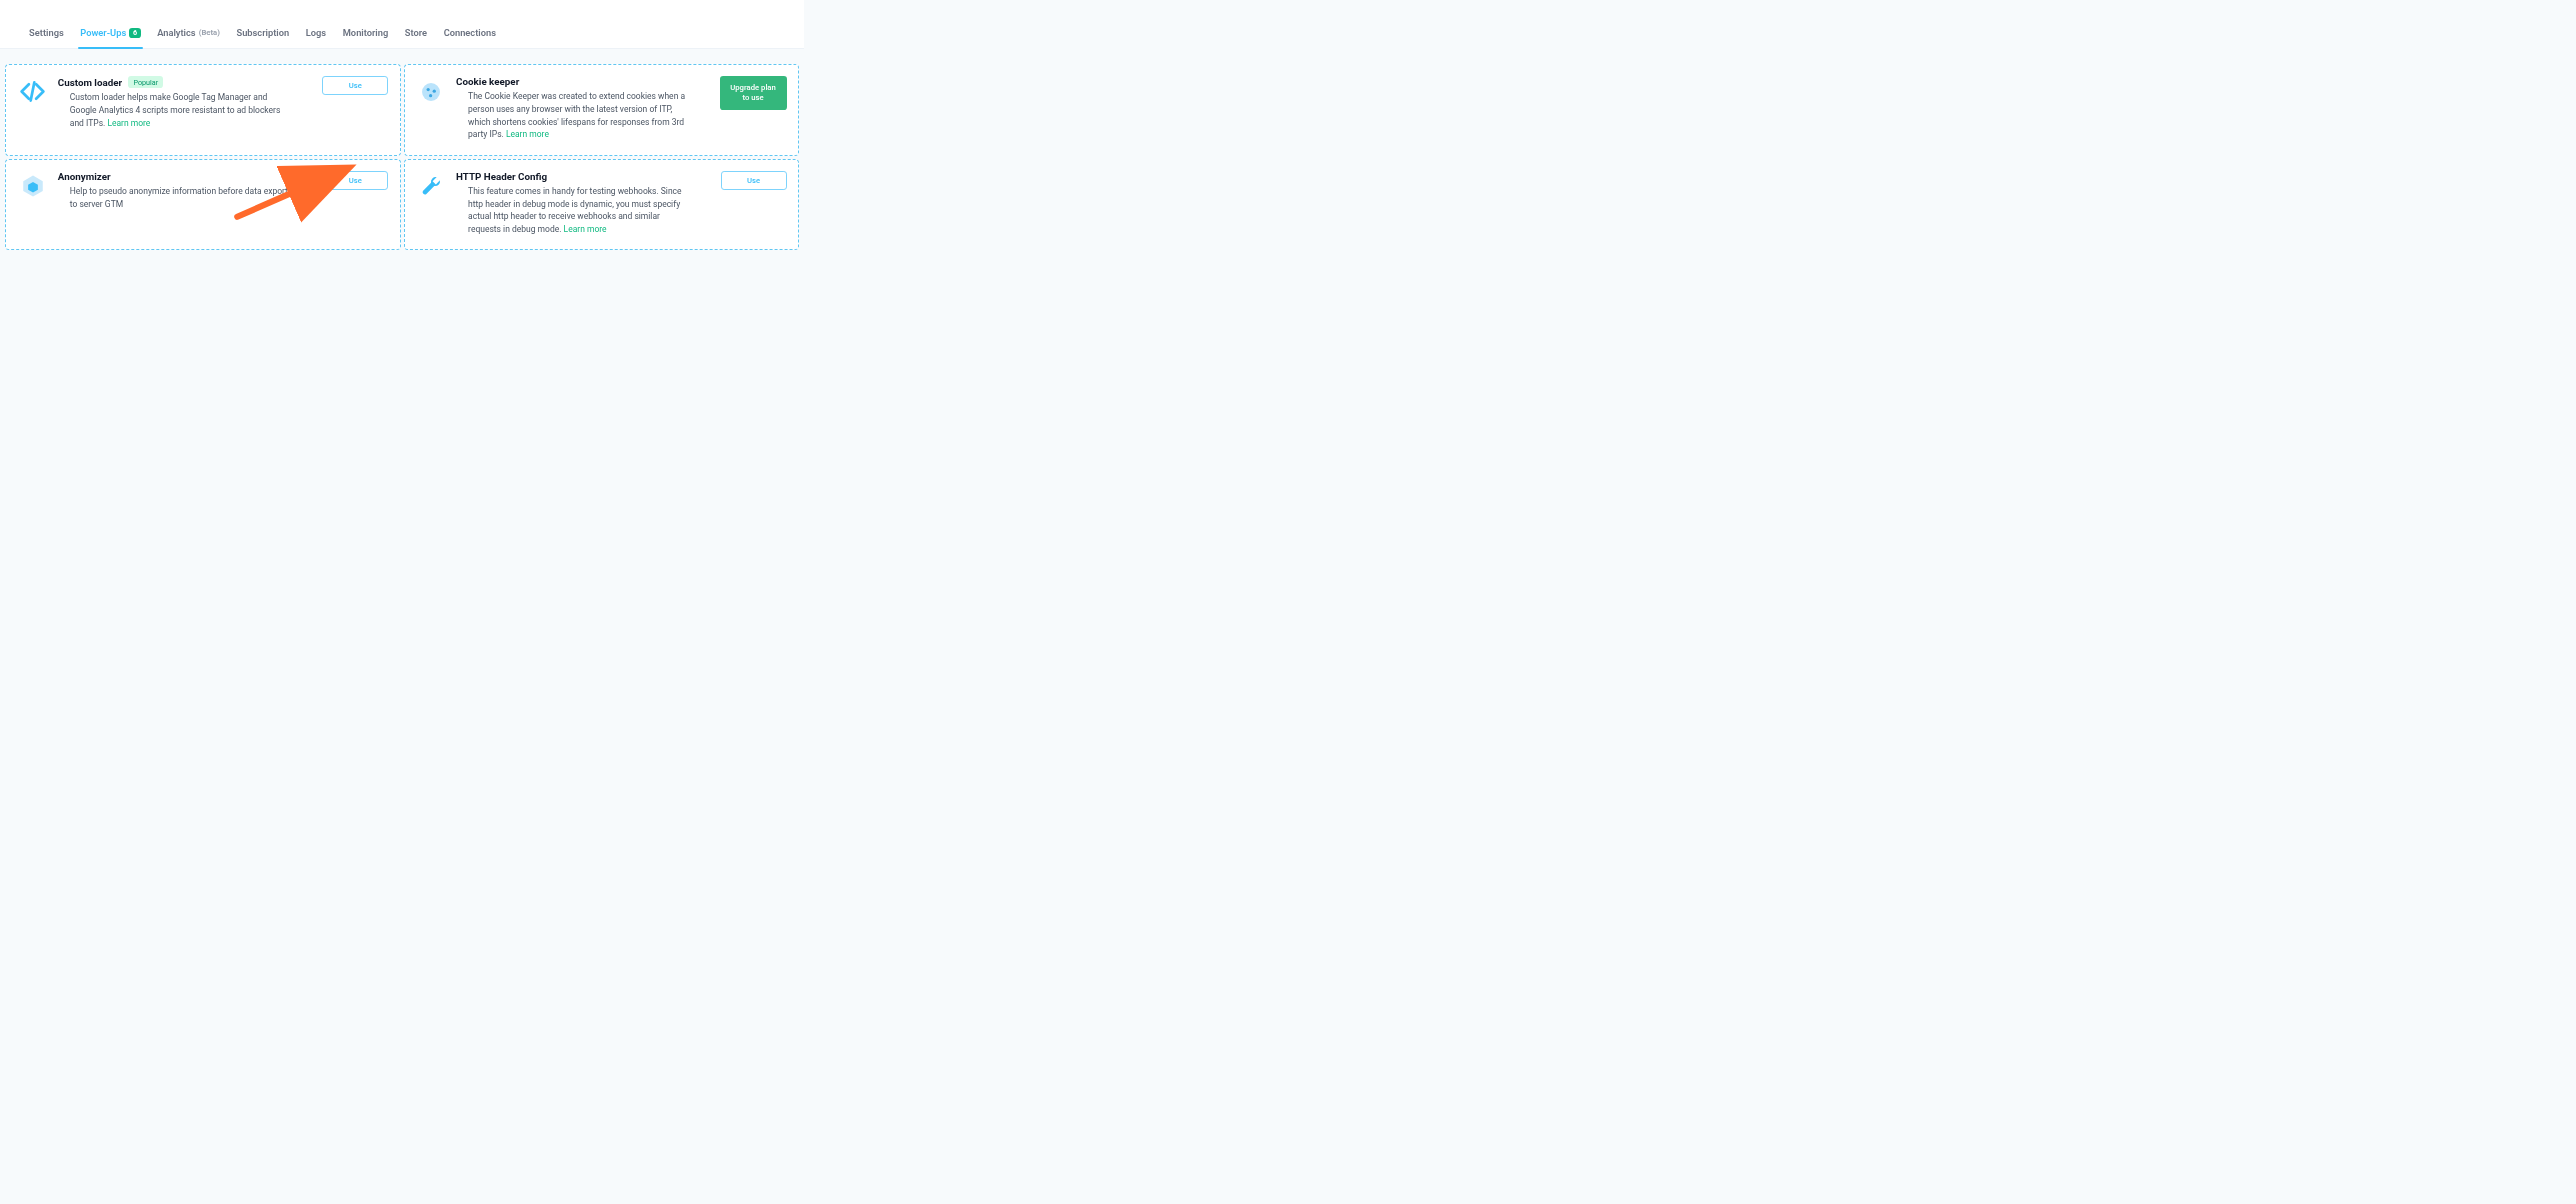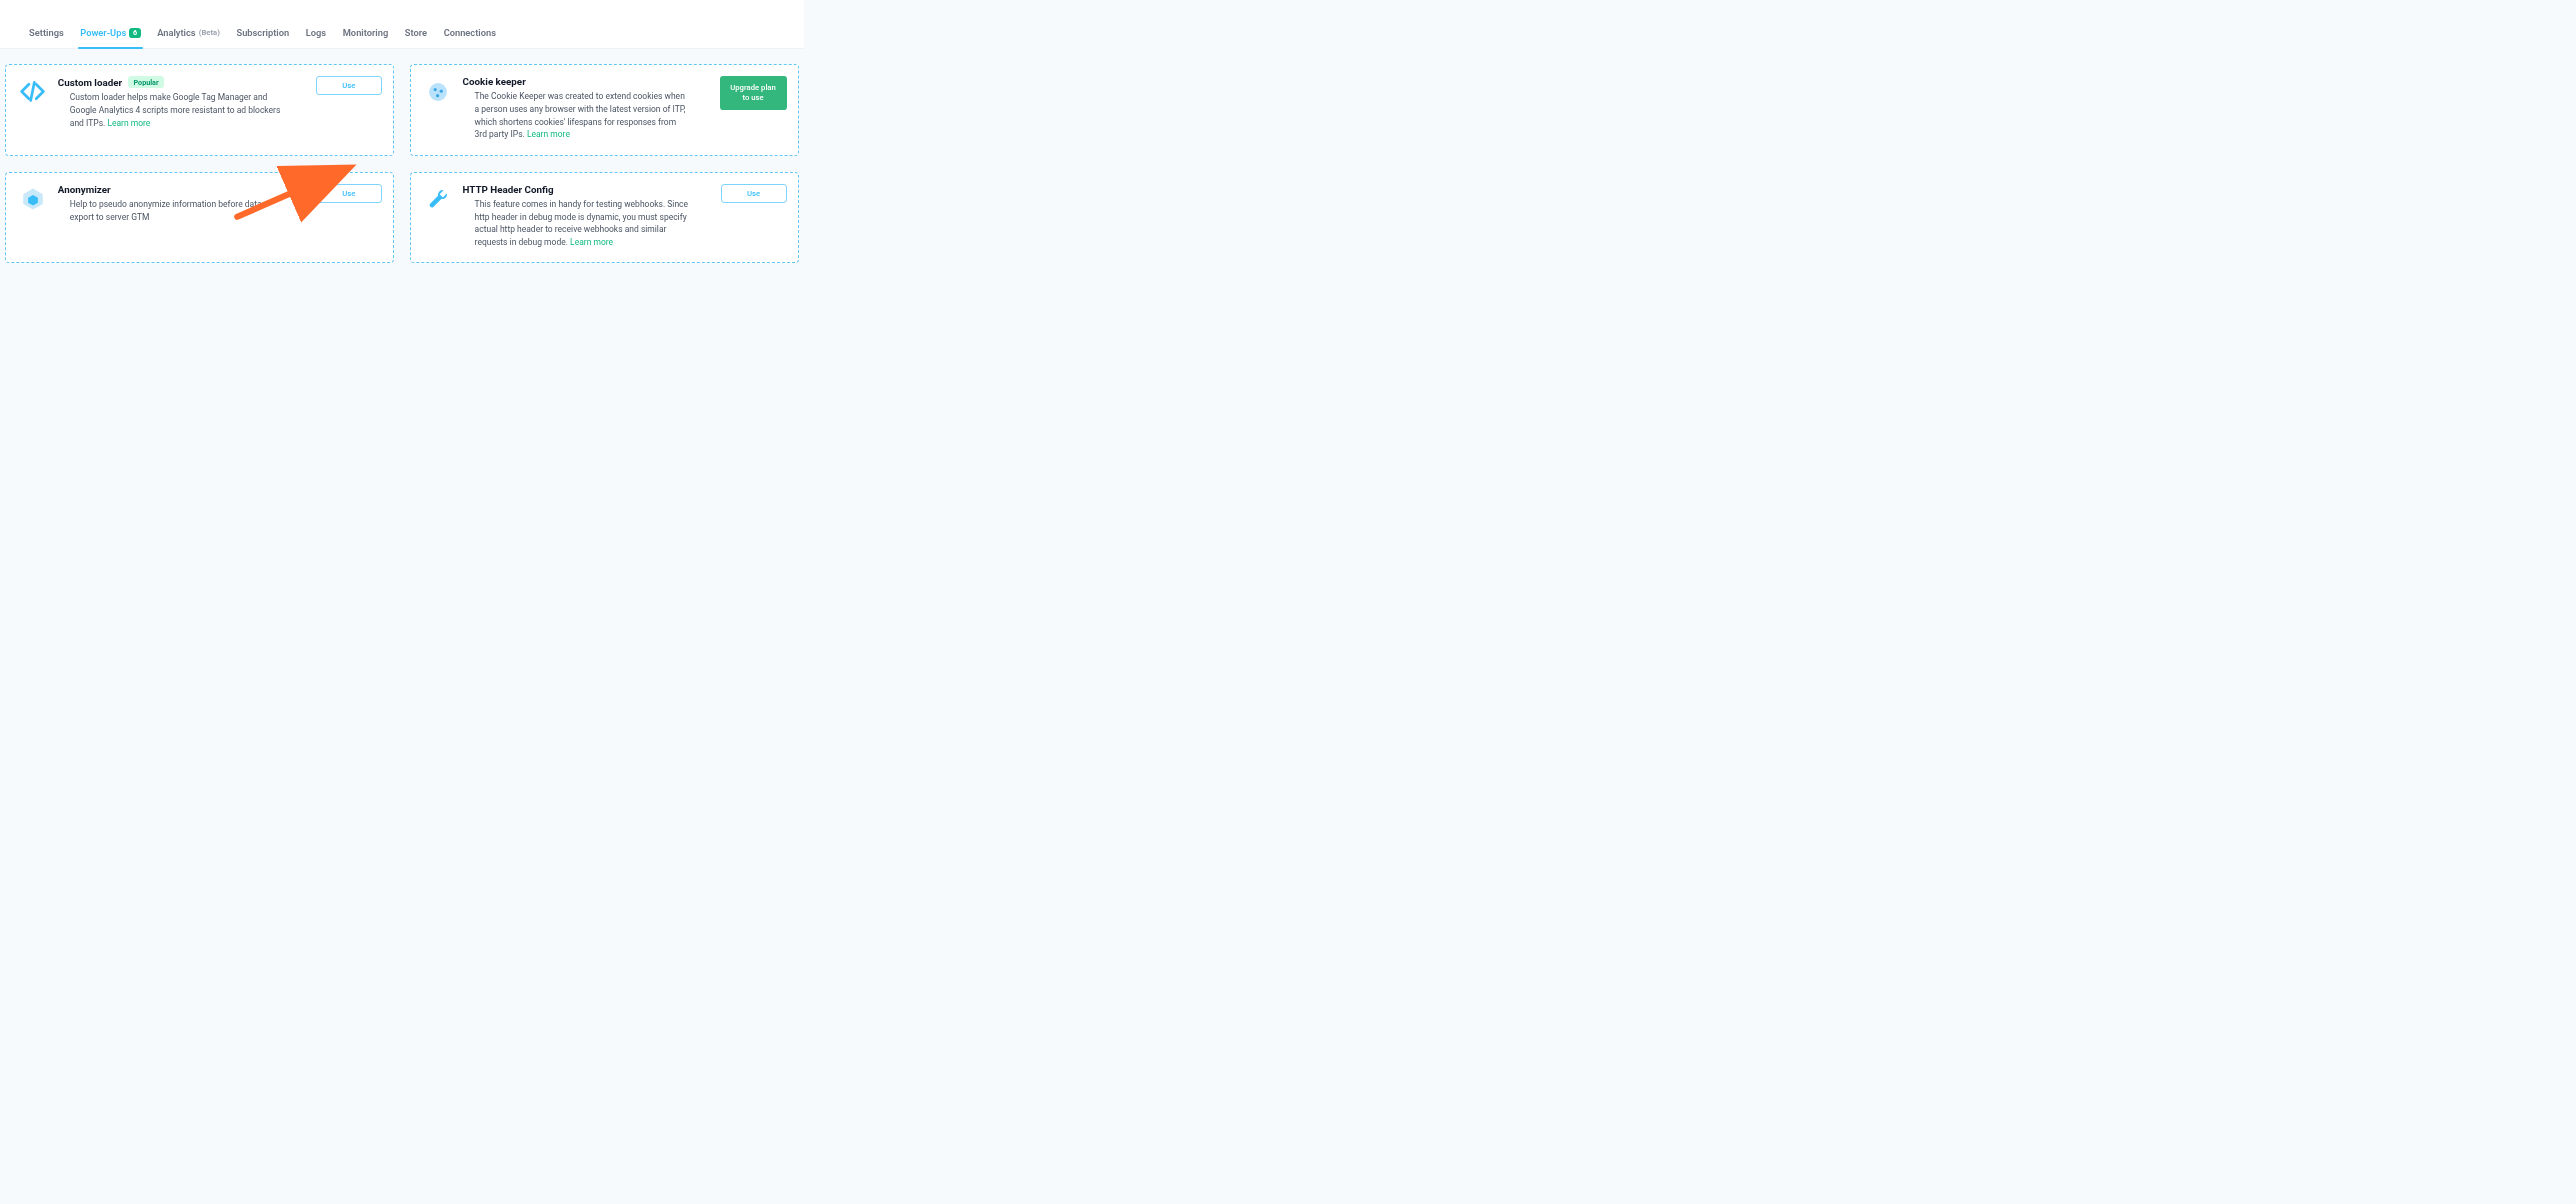--- a/index.html
+++ b/index.html
@@ -58,21 +58,21 @@
   .tab-beta {
     font-size: 7.7px;
     color: #9ca3af;
     font-weight: 700;
   }
 
   
   .grid {
     display: grid;
     grid-template-columns: 1fr 1fr;
-    gap: 16px;
+    gap: 3px;
     padding: 14.4px 5.2px 0 5.2px;
   }
   .card {
     border: 0.5px dashed #60c6f2;
     border-radius: 4.1px;
     background: #fff;
     padding: 11.3px 11.3px 13.4px 11.3px;
     display: flex;
     align-items: flex-start;
     gap: 9.3px;
@@ -92,21 +92,21 @@
     gap: 6.2px;
     margin-bottom: 3.1px;
   }
   .card-title {
     font-size: 9.8px;
     font-weight: 700;
     color: #111827;
   }
   .pill-popular {
     font-size: 7.2px;
-    font-weight: 700;
+    font-weight: 400;
     color: #059669;
     background: #d1fae5;
     padding: 1.5px 5.2px;
     border-radius: 3.1px;
   }
   .card-desc {
     font-size: 8.5px;
     line-height: 1.5;
     color: #4b5563;
     margin-left: 12px;

